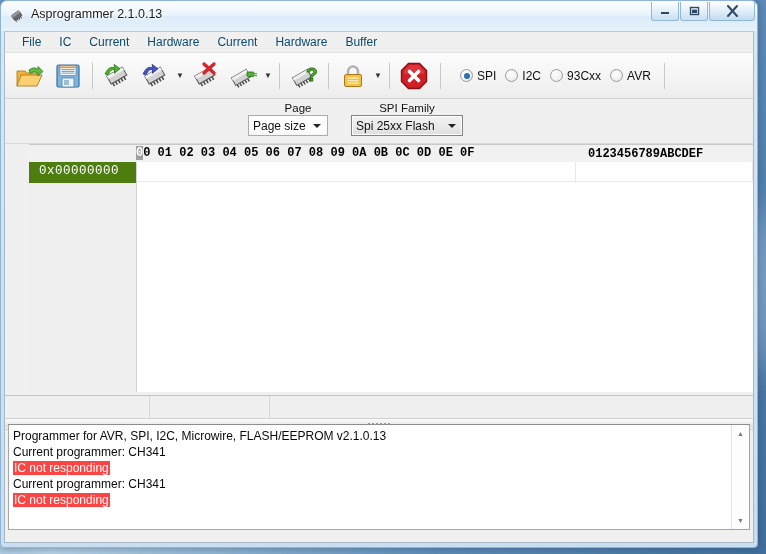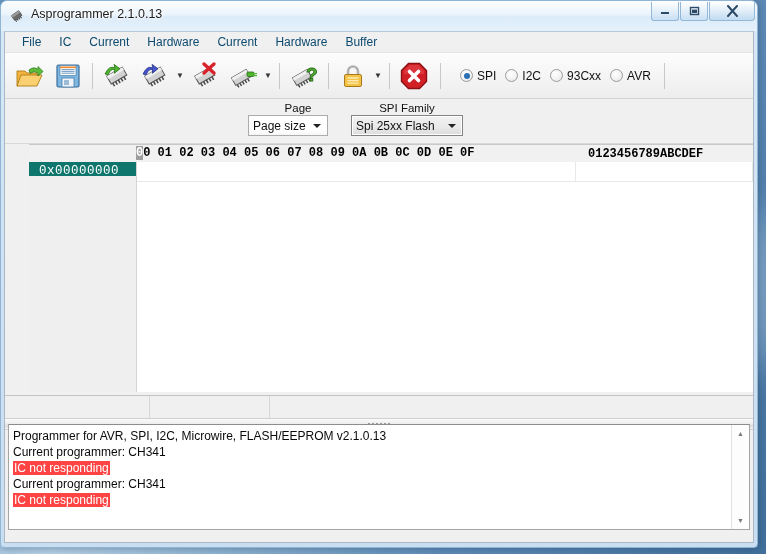--- a/index.html
+++ b/index.html
@@ -272,22 +272,22 @@
     left: 0; top: 17px;
     width: 107px;
     bottom: 0;
     background: #efefef;
     border-right: 1px solid #d3d3d3;
   }
   #addr-row {
     font-family: "Liberation Mono", monospace;
     font-size: 12.5px;
     color: #ffffff;
-    background: #0f766e;
-    height: 14px;
+    background: #4d7c0f;
+    height: 21px;
     line-height: 19px;
     padding-left: 10px;
     letter-spacing: .5px;
   }
   #hex-body {
     position: absolute;
     left: 108px; top: 17px;
     right: 0; bottom: 0;
     background: #ffffff;
   }

